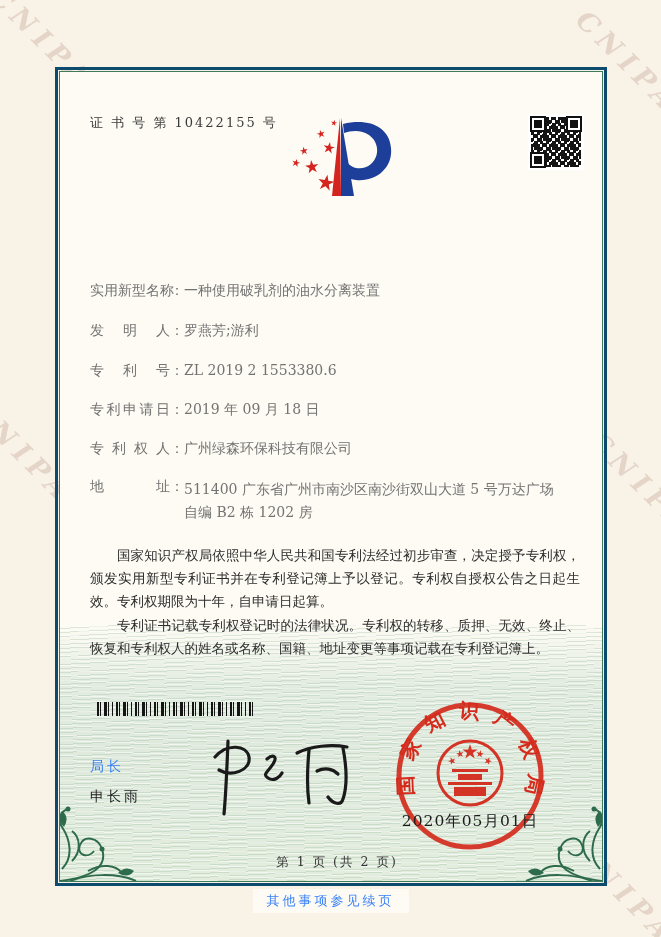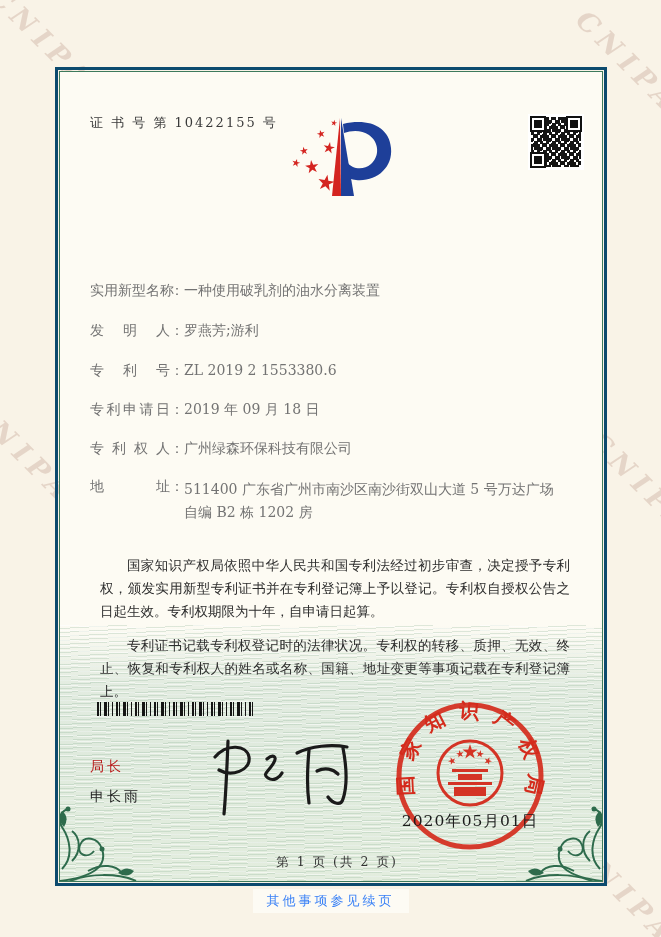--- a/index.html
+++ b/index.html
@@ -64,33 +64,33 @@
   .f-value{ display:inline-block; vertical-align:top; }
   .addr-val{ white-space:normal; width:406px; line-height:23px; }
   .grant-no-group{ position:absolute; left:262px; top:0; }
   .g-label{
     display:inline-block; width:92px; text-align:justify; text-align-last:justify; vertical-align:top;
   }
   .body-text{
     position:absolute; left:30px; width:490px; top:472px;
     font-size:13.5px; line-height:23.2px; text-align:justify; color:#2d2d2d;
   }
-  .body-text p{ margin:10px; text-indent:2em; }
+  .body-text p{ margin:0; text-indent:2em; }
   .barcode{
     position:absolute; left:37px; top:630px; width:158px; height:14px;
     background:repeating-linear-gradient(90deg,
       #151515 0 2px, rgba(0,0,0,0) 2px 3px,
       #151515 3px 4px, rgba(0,0,0,0) 4px 7px,
       #151515 7px 10px, rgba(0,0,0,0) 10px 11px,
       #151515 11px 12px, rgba(0,0,0,0) 12px 15px,
       #151515 15px 16px, rgba(0,0,0,0) 16px 19px);
   }
   .signoff-title{
     position:absolute; left:30px; top:686px; font-size:14px; letter-spacing:3px;
-    font-family:Liberation Sans, sans-serif; color:#b91c1c;
+    font-family:Liberation Sans, sans-serif; color:#3b82f6;
   }
   .signoff-name{
     position:absolute; left:30px; top:716px; font-size:14px; letter-spacing:3px;
     font-family:"DejaVu Sans","Liberation Sans",sans-serif; color:#222;
   }
   .signature{ position:absolute; left:135px; top:645px; }
   .seal{ position:absolute; left:333px; top:627px; }
   .page-info{
     position:absolute; left:0; right:0; top:782px; text-align:center;
     font-size:12.5px; letter-spacing:2px; color:#333;padding-left:12px;

